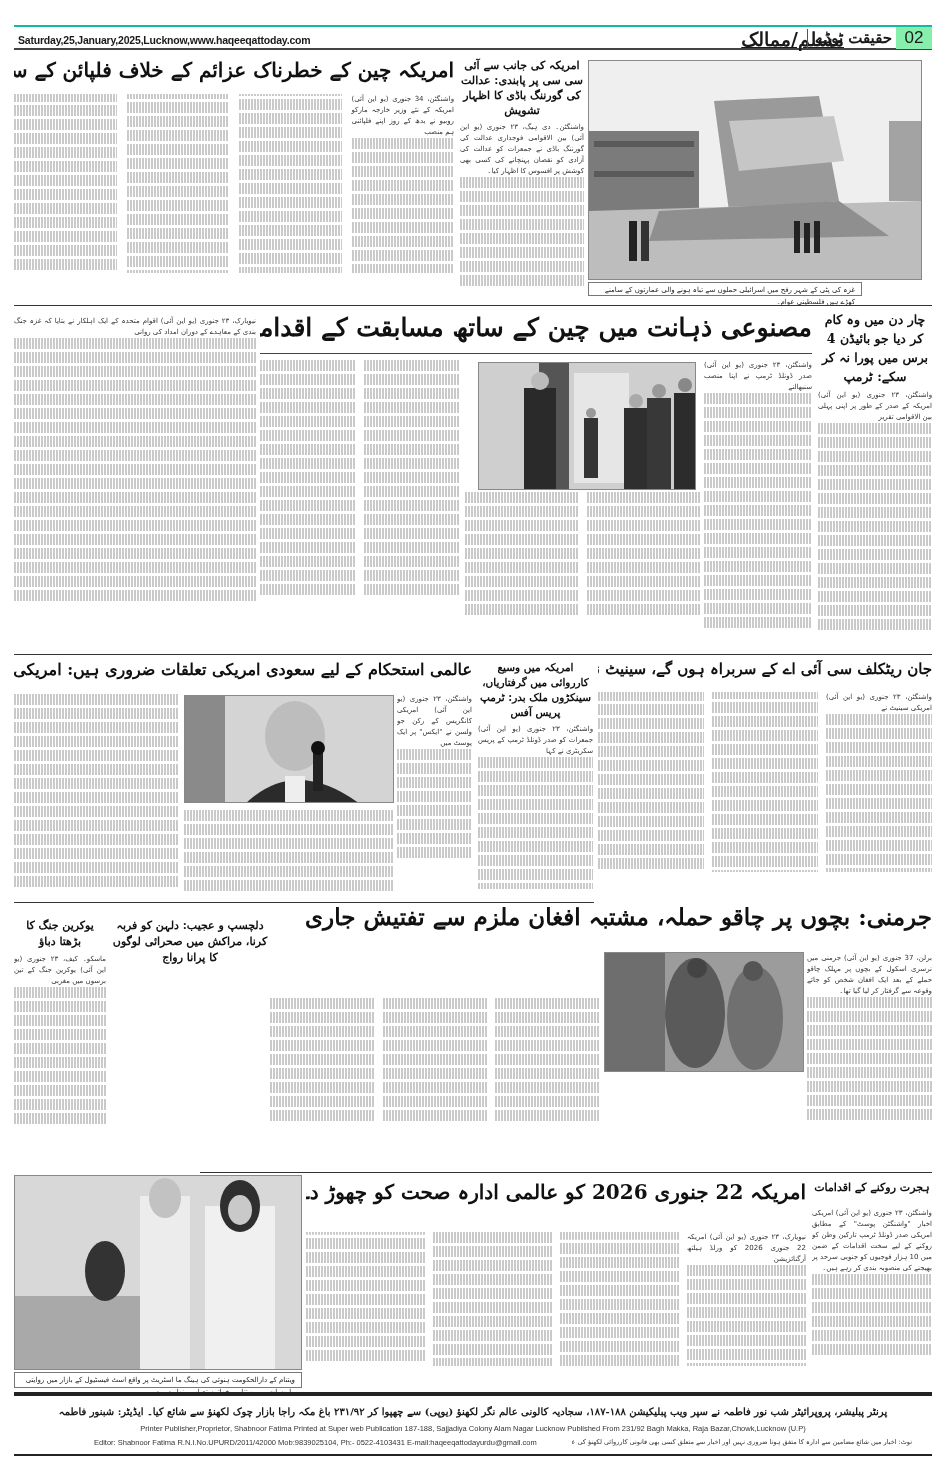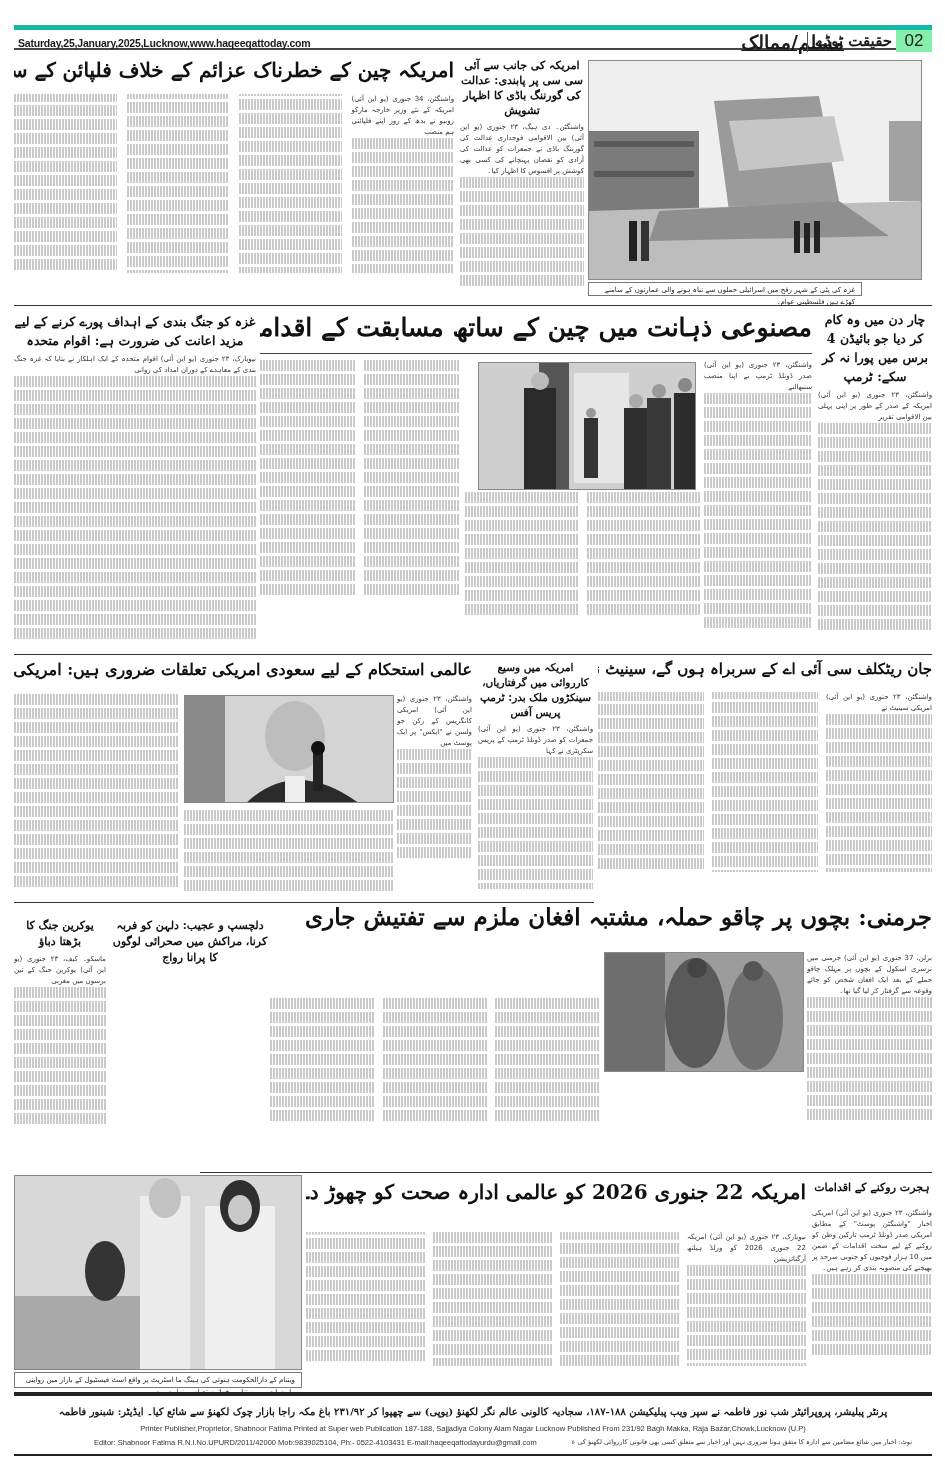--- a/index.html
+++ b/index.html
@@ -1,19 +1,19 @@
 <!DOCTYPE html>
 <html><head>
 <meta charset="utf-8">
 <style>
   * { box-sizing: border-box; margin: 0; padding: 0; }
   body { width: 945px; height: 1469px; background: #ffffff; font-family: "DejaVu Sans", sans-serif; color: #1a1a1a; position: relative; overflow: hidden; }
   .abs { position: absolute; }
   .rule { position: absolute; background: #333; }
-  .masthead { position: absolute; left: 14px; top: 25px; width: 918px; height: 25px; border-top: 5px solid #14b8a6; border-bottom: 2px solid #444; }
+  .masthead { position: absolute; left: 14px; top: 25px; width: 918px; height: 25px; border-top: 2px solid #14b8a6; border-bottom: 2px solid #444; }
   .masthead .date { position: absolute; left: 4px; top: 7px; font-family: "Liberation Sans", sans-serif; font-size: 10.5px; font-weight: bold; letter-spacing: -0.2px; }
   .masthead .section { position: absolute; right: 88px; top: 1px; font-family: "DejaVu Serif", serif; font-size: 19px; font-weight: bold; direction: rtl; text-decoration: underline; }
   .masthead .brand { position: absolute; right: 40px; top: 2px; font-family: "DejaVu Serif", serif; font-size: 15px; font-weight: bold; direction: rtl; border-left: 1px solid #555; padding-left: 8px; height: 20px; }
   .masthead .pageno { position: absolute; right: 0; top: 0; width: 36px; height: 22px; background: #86efac; font-family: "Liberation Sans", sans-serif; font-size: 17px; text-align: center; line-height: 22px; }
   .headline { font-family: "DejaVu Serif", serif; font-weight: bold; direction: rtl; text-align: center; color: #111; line-height: 1.25; }
   .body-text { font-family: "DejaVu Sans", sans-serif; font-size: 7px; line-height: 11px; direction: rtl; text-align: justify; color: #333; overflow: hidden; }
   .body-text .line { display: block; height: 11px; background: repeating-linear-gradient(90deg, #666 0 2px, transparent 2px 3px); opacity: 0.35; margin-bottom: 3px; }
   .photo { position: absolute; background: linear-gradient(160deg, #e9e9e9 0%, #bdbdbd 45%, #8b8b8b 75%, #cfcfcf 100%); border: 1px solid #888; overflow: hidden; }
   .caption { position: absolute; border: 1px solid #777; background: #fff; font-size: 7px; line-height: 12px; direction: rtl; text-align: right; padding: 1px 6px; color: #222; }
   .footer-urdu { position: absolute; left: 14px; top: 1406px; width: 918px; text-align: center; font-family: "DejaVu Serif", serif; font-size: 10px; font-weight: bold; direction: rtl; }
@@ -150,21 +150,20 @@
     <rect x="145" y="45" width="24" height="83" fill="#2f2f2f"></rect>
     <circle cx="157" cy="38" r="7" fill="#aaa"></circle>
     <rect x="168" y="35" width="24" height="93" fill="#383838"></rect>
     <circle cx="180" cy="28" r="7" fill="#999"></circle>
     <rect x="195" y="30" width="22" height="98" fill="#2c2c2c"></rect>
     <circle cx="206" cy="22" r="7" fill="#888"></circle>
   </svg>
 </div>
 
 <div class="abs" style="left:14px; top:312px; width:242px; height:330px;">
-  <div class="headline" style="font-size:12.5px; line-height:19px;">غزہ کو جنگ بندی کے اہداف پورے کرنے کے لیے مزید اعانت کی ضرورت ہے: اقوام متحدہ</div>
   <div class="body-text" style="margin-top:4px; height:285px;">
     <span>نیویارک، ۲۳ جنوری (یو این آئی) اقوام متحدہ کے ایک اہلکار نے بتایا کہ غزہ جنگ بندی کے معاہدے کے دوران امداد کی روانی</span>
     <span class="line"></span><span class="line"></span><span class="line"></span><span class="line"></span><span class="line"></span><span class="line"></span><span class="line"></span><span class="line"></span><span class="line"></span><span class="line"></span><span class="line"></span><span class="line"></span><span class="line"></span><span class="line"></span><span class="line"></span><span class="line"></span><span class="line"></span><span class="line"></span><span class="line"></span>
   </div>
 </div>
 
 <div class="rule" style="left:14px; top:654px; width:918px; height:1px;"></div>
 
 <div class="abs" style="left:598px; top:660px; width:334px; height:235px;">
   <div class="headline" style="font-size:15px; height:24px; white-space:nowrap; overflow:hidden;">جان ریٹکلف سی آئی اے کے سربراہ ہوں گے، سینیٹ نے توثیق کر دی</div>

